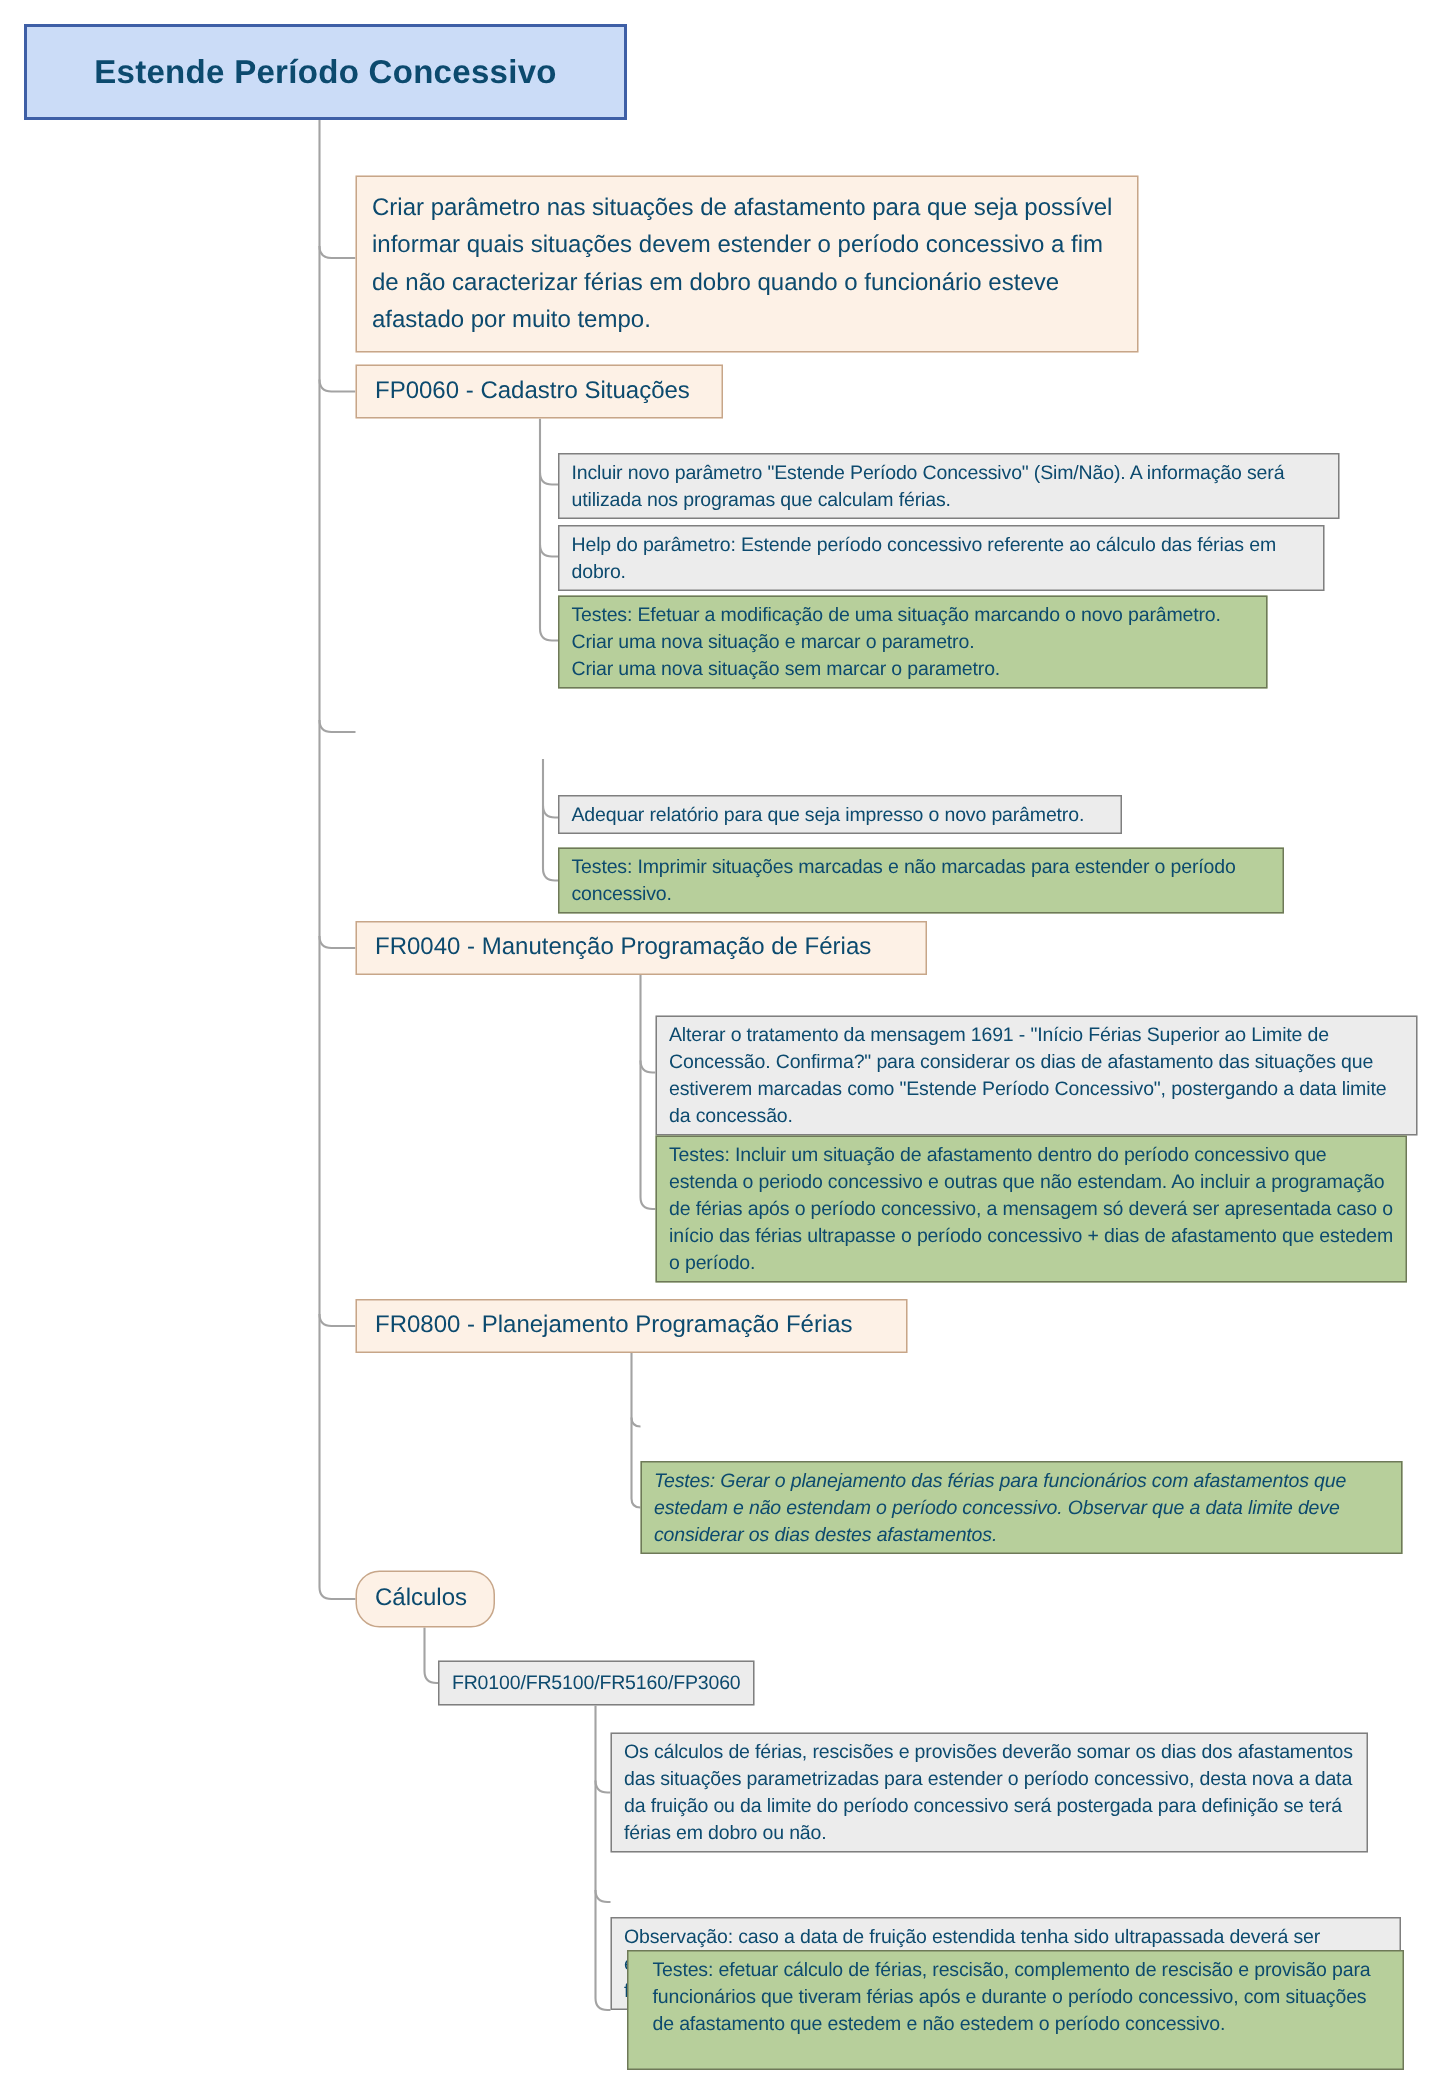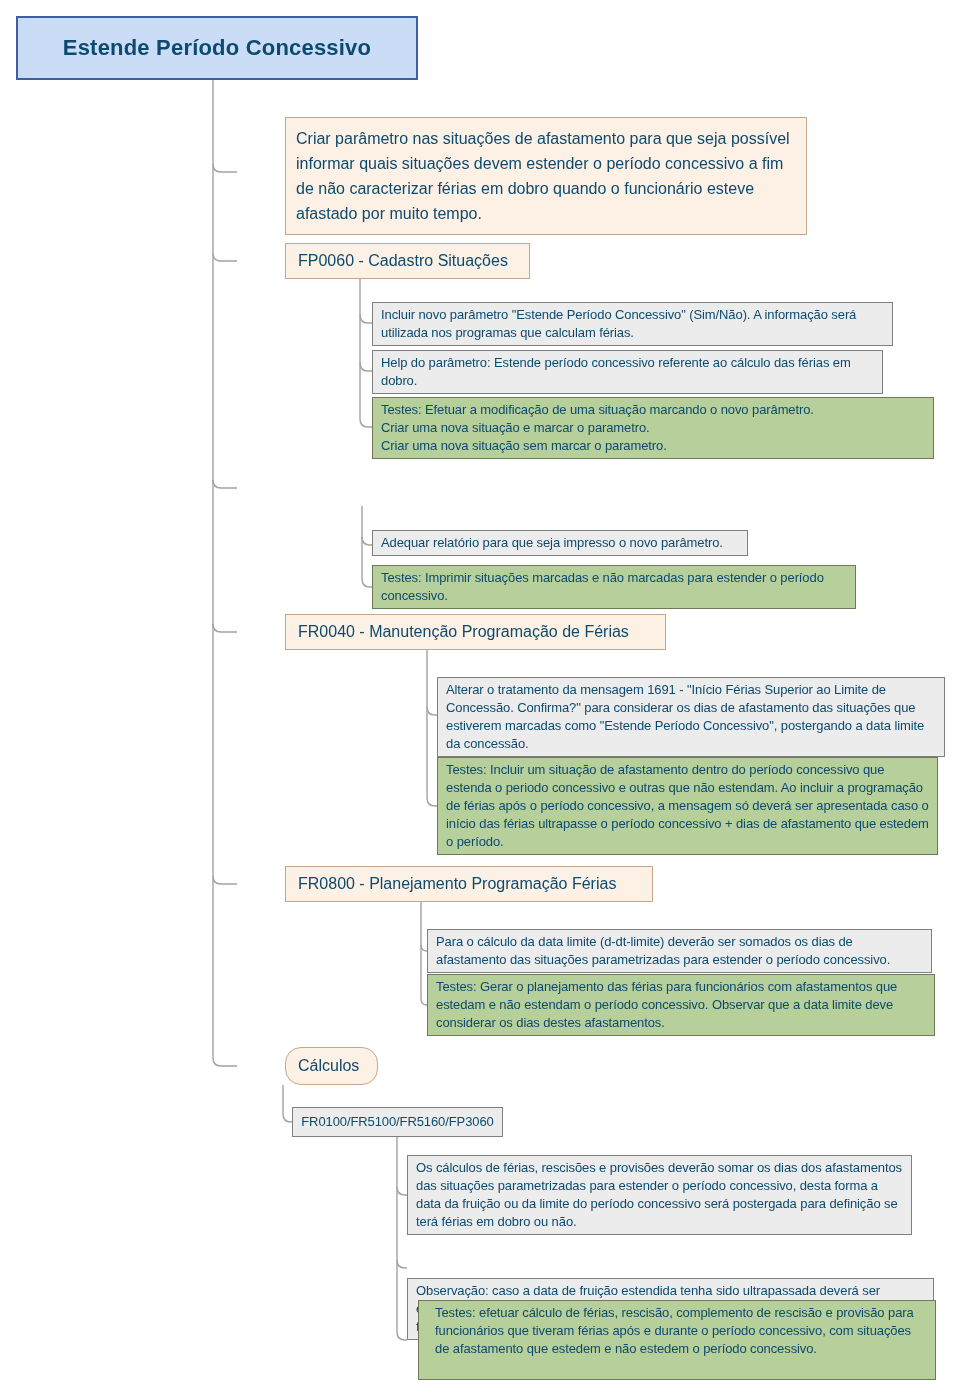--- a/index.html
+++ b/index.html
@@ -38,21 +38,20 @@
     align-items: center;
     justify-content: center;
     font-size: 22px;
     font-weight: 600;
     white-space: nowrap;
     letter-spacing: 0.2px;
   }
   .topic {
     background: var(--topic-fill, #fdf1e6);
     border: 1.5px solid var(--topic-border, #c7a689);
-    margin-left: 48px;
   }
   .title-node {
     display: flex;
     align-items: center;
     padding: 0 12px;
     font-size: 16px;
     white-space: nowrap;
   }
   .desc-node {
     font-size: 16px;
@@ -115,34 +114,33 @@
     <path class="conn" d="M397 1260 Q397 1268 405 1268 H407"></path>
   </svg>
 
   <div class="node root-node" style="left:16px; top:16px; width:402px; height:64px;">Estende Período Concessivo</div>
 
   <div class="node topic desc-node" style="left:237px; top:117px; width:522px;">Criar parâmetro nas situações de afastamento para que seja possível informar quais situações devem estender o período concessivo a fim de não caracterizar férias em dobro quando o funcionário esteve afastado por muito tempo.</div>
 
   <div class="node topic title-node" style="left:237px; top:243px; width:245px; height:36px;">FP0060 - Cadastro Situações</div>
   <div class="node spec leaf" style="left:372px; top:302px; width:521px;">Incluir novo parâmetro "Estende Período Concessivo" (Sim/Não). A informação será utilizada nos programas que calculam férias.</div>
   <div class="node spec leaf" style="left:372px; top:350px; width:511px;">Help do parâmetro: Estende período concessivo referente ao cálculo das férias em dobro.</div>
-  <div class="node test leaf" style="left:372px; top:397px; width:562px;">Testes: Efetuar a modificação de uma situação marcando o novo parâmetro.
+  <div class="node test leaf" style="left:372px; top:397px; width:473px;">Testes: Efetuar a modificação de uma situação marcando o novo parâmetro.
 Criar uma nova situação e marcar o parametro.
 Criar uma nova situação sem marcar o parametro.</div>
 
   <div class="node spec leaf" style="left:372px; top:530px; width:376px;">Adequar relatório para que seja impresso o novo parâmetro.</div>
   <div class="node test leaf" style="left:372px; top:565px; width:484px;">Testes: Imprimir situações marcadas e não marcadas para estender o período concessivo.</div>
 
   <div class="node topic title-node" style="left:237px; top:614px; width:381px; height:36px;">FR0040 - Manutenção Programação de Férias</div>
   <div class="node spec leaf" style="left:437px; top:677px; width:508px;">Alterar o tratamento da mensagem 1691 - "Início Férias Superior ao Limite de Concessão. Confirma?" para considerar os dias de afastamento das situações que estiverem marcadas como "Estende Período Concessivo", postergando a data limite da concessão.</div>
   <div class="node test leaf" style="left:437px; top:757px; width:501px;">Testes: Incluir um situação de afastamento dentro do período concessivo que estenda o periodo concessivo e outras que não estendam. Ao incluir a programação de férias após o período concessivo, a mensagem só deverá ser apresentada caso o início das férias ultrapasse o período concessivo + dias de afastamento que estedem o período.</div>
 
   <div class="node topic title-node" style="left:237px; top:866px; width:368px; height:36px;">FR0800 - Planejamento Programação Férias</div>
-  <div class="node spec leaf" style="left:427px; top:929px; width:505px;">Para o cálculo da data limite (d-dt-limite) deverão ser somados os dias de afastamento das situações parametrizadas para estender o período concessivo.</div>
-  <div class="node test leaf" style="left:427px; top:974px; width:508px;">Testes: Gerar o planejamento das férias para funcionários com afastamentos que estedam e não estendam o período concessivo. Observar que a data limite deve considerar os dias destes afastamentos.</div>
+  <div class="node test leaf" style="left:427px; top:974px; width:508px;font-style:italic;">Testes: Gerar o planejamento das férias para funcionários com afastamentos que estedam e não estendam o período concessivo. Observar que a data limite deve considerar os dias destes afastamentos.</div>
 
   <div class="node topic title-node" style="left:237px; top:1047px; width:93px; height:38px;border-radius:16px;">Cálculos</div>
   <div class="node spec leaf program-node" style="left:292px; top:1107px; width:211px; height:30px;">FR0100/FR5100/FR5160/FP3060</div>
-  <div class="node spec leaf" style="left:407px; top:1155px; width:505px;">Os cálculos de férias, rescisões e provisões deverão somar os dias dos afastamentos das situações parametrizadas para estender o período concessivo, desta forma a data da fruição ou da limite do período concessivo será postergada para definição se terá férias em dobro ou não.</div>
+  <div class="node spec leaf" style="left:407px; top:1155px; width:505px;">Os cálculos de férias, rescisões e provisões deverão somar os dias dos afastamentos das situações parametrizadas para estender o período concessivo, desta nova a data da fruição ou da limite do período concessivo será postergada para definição se terá férias em dobro ou não.</div>
   <div class="node spec leaf" style="left:407px; top:1238px; width:527px;margin-top:40px;">Observação: caso a data de fruição estendida tenha sido ultrapassada deverá ser efetuado o cálculo das férias em dobro. No caso da provisão, deverão ser provisionadas férias em dobro.</div>
   <div class="node test leaf" style="left:418px; top:1300px; width:518px; min-height:80px;padding-left:16px;">Testes: efetuar cálculo de férias, rescisão, complemento de rescisão e provisão para funcionários que tiveram férias após e durante o período concessivo, com situações de afastamento que estedem e não estedem o período concessivo.</div>
 
 </div>
 
 </body></html>

